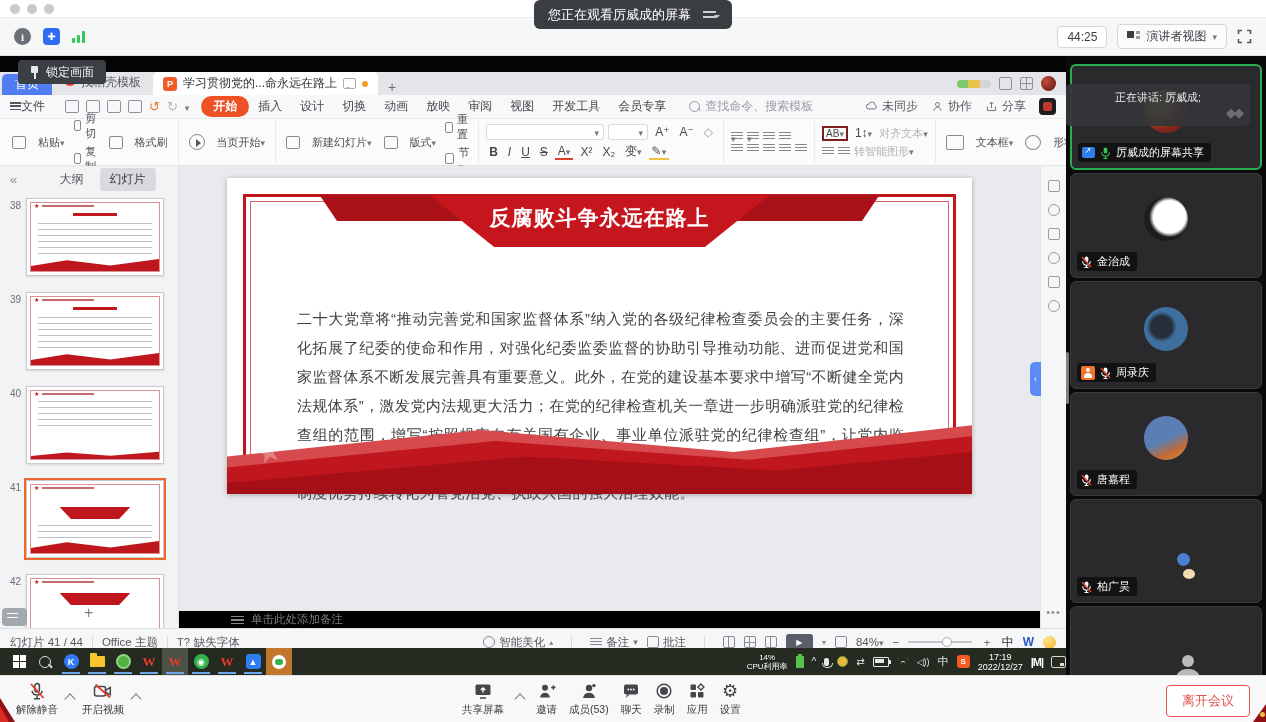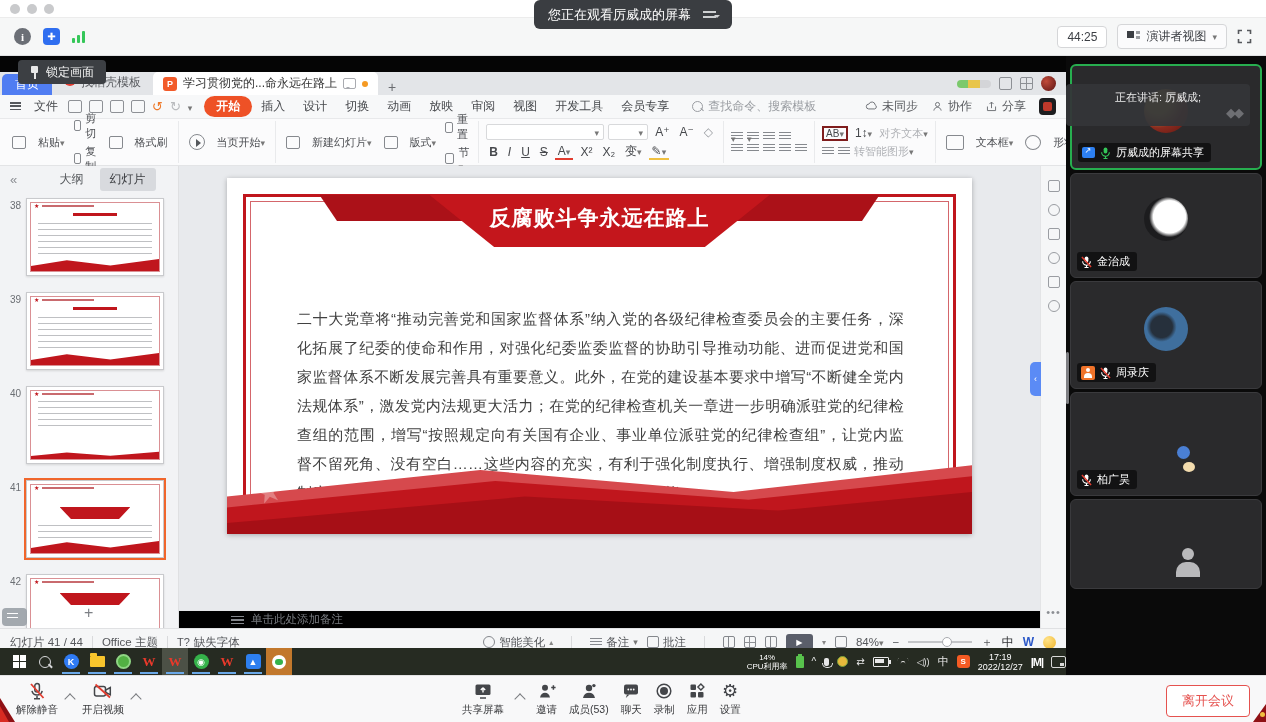--- a/index.html
+++ b/index.html
@@ -50,21 +50,21 @@
   .tab-add{font-size:14px;color:#6a6c70;padding:0 10px;}
   .tab-right{margin-left:auto;display:flex;align-items:center;gap:8px;padding-right:10px;padding-bottom:4px;}
   .segpill{width:34px;height:8px;border-radius:4px;overflow:hidden;display:flex;}
   .segpill i{flex:1;display:block;}
   .sq-ic{width:11px;height:11px;border:1px solid #8d9095;border-radius:2px;}
   .sq-ic.grid{background:linear-gradient(#8d9095,#8d9095) 50% 0/1px 100% no-repeat,linear-gradient(#8d9095,#8d9095) 0 50%/100% 1px no-repeat;}
   .mini-av{width:15px;height:15px;border-radius:50%;background:radial-gradient(circle at 35% 35%,#c24b3a,#5b1414);}
 
   
   .menubar{height:23px;background:#f7f8f9;border-bottom:1px solid #e8e9eb;display:flex;align-items:center;padding:0 10px;font-size:12px;color:#46484c;flex-shrink:0;}
-  .m-file{display:flex;align-items:center;gap:13px;margin-right:10px;}
+  .m-file{display:flex;align-items:center;gap:0;margin-right:20px;}
   .ham{width:11px;height:9px;background:repeating-linear-gradient(to bottom,#55585c 0 1.5px,transparent 1.5px 3.5px);}
   .qa{display:flex;align-items:center;gap:7px;margin-right:12px;}
   .qa-ic{width:12px;height:11px;border:1px solid #8e9196;border-radius:2px;}
   .undo{color:#ee7a2a;font-size:13px;line-height:1;}
   .redo{color:#b9bbbe;font-size:13px;line-height:1;}
   .m-item{padding:2px 9px;}
   .m-item.on{background:#ee5126;color:#fff;border-radius:11px;padding:2px 12px;font-weight:bold;}
   .m-search{display:flex;align-items:center;gap:5px;color:#9a9da2;margin-left:14px;}
   .s-ic{width:9px;height:9px;border:1.3px solid #9a9da2;border-radius:50%;position:relative;}
   .s-ic:after{content:"";position:absolute;left:7px;top:7px;width:4px;height:1.3px;background:#9a9da2;transform:rotate(45deg);}
@@ -108,21 +108,21 @@
   .t-title{position:absolute;top:14px;left:34%;width:32%;height:3px;background:#c0161d;}
   .t-lines{position:absolute;left:11px;right:11px;top:24px;height:36px;background:repeating-linear-gradient(to bottom,#bfc0c3 0 1px,transparent 1px 6px);}
   .t-ribbon{position:absolute;left:4px;right:4px;bottom:4px;height:13px;background:#c0161d;clip-path:polygon(0 62%,28% 18%,62% 58%,100% 8%,100% 100%,0 100%);}
   .t-banner{position:absolute;top:26px;left:24%;width:52%;height:12px;background:#c0161d;clip-path:polygon(0 0,100% 0,84% 100%,16% 100%);}
   .p-plus{position:absolute;bottom:6px;left:84px;font-size:16px;color:#7d8085;}
   .p-ham{position:absolute;left:2px;bottom:2px;width:25px;height:18px;background:#9ba1a8;border-radius:4px;opacity:.9;}
   .p-ham:after{content:"";position:absolute;left:5px;top:5px;width:11px;height:8px;background:repeating-linear-gradient(to bottom,#fff 0 1.5px,transparent 1.5px 4px);}
 
   .main-col{flex:1;display:flex;flex-direction:column;min-width:0;}
   .canvas{flex:1;background:#e8eaed;position:relative;overflow:hidden;}
-  .slide{position:absolute;left:48px;top:12px;width:745px;height:356px;background:#fff;box-shadow:0 1px 5px rgba(0,0,0,.28);}
+  .slide{position:absolute;left:48px;top:12px;width:745px;height:316px;background:#fff;box-shadow:0 1px 5px rgba(0,0,0,.28);}
   .bd-out{position:absolute;inset:16px;border:3px solid #c0161d;}
   .bd-in{position:absolute;inset:23px;border:1px solid #d4666b;}
   .banner{position:absolute;left:50%;top:17px;transform:translateX(-50%);width:560px;height:56px;}
   .wing{position:absolute;top:0;width:175px;height:26px;background:#ab1118;}
   .wing.l{left:0;clip-path:polygon(0 0,100% 0,100% 100%,10% 100%);}
   .wing.r{right:0;clip-path:polygon(0 0,100% 0,90% 100%,0 100%);}
   .ban-main{position:absolute;left:50%;top:0;transform:translateX(-50%);width:340px;height:52px;background:#c4161c;clip-path:polygon(0 0,100% 0,81% 100%,19% 100%);display:flex;align-items:center;justify-content:center;}
   .ban-title{color:#fff;font-weight:bold;font-size:21px;letter-spacing:1px;padding-bottom:6px;}
   .s-body{position:absolute;left:70px;right:68px;top:126px;font-size:15px;line-height:29px;color:#414141;text-align:justify;letter-spacing:.3px;}
   .ribbon-art{position:absolute;left:0;right:0;bottom:0;height:78px;overflow:hidden;}
@@ -740,20 +740,31 @@
         <span class="hand-badge"></span>
         <svg width="11" height="12" viewBox="0 0 12 13">
           <rect x="4" y="0.5" width="4" height="6.5" rx="2" fill="#fff"></rect>
           <path d="M1.8 5.8a4.2 4.2 0 0 0 8.4 0 M6 10v2.3 M3.8 12.5h4.4" fill="none" stroke="#fff" stroke-width="1.2"></path>
           <line x1="1" y1="1" x2="11" y2="12" stroke="#e23c2f" stroke-width="1.6"></line>
         </svg>
         <span>周录庆</span>
       </span>
     </div>
     <div class="tile" style="height:104px">
+      <span class="pav av4"></span>
+      <span class="ntag">
+        <svg width="11" height="12" viewBox="0 0 12 13">
+          <rect x="4" y="0.5" width="4" height="6.5" rx="2" fill="#fff"></rect>
+          <path d="M1.8 5.8a4.2 4.2 0 0 0 8.4 0 M6 10v2.3 M3.8 12.5h4.4" fill="none" stroke="#fff" stroke-width="1.2"></path>
+          <line x1="1" y1="1" x2="11" y2="12" stroke="#e23c2f" stroke-width="1.6"></line>
+        </svg>
+        <span>唐嘉程</span>
+      </span>
+    </div>
+    <div class="tile" style="height:104px">
       <span class="pav av5"></span>
       <span class="ntag">
         <svg width="11" height="12" viewBox="0 0 12 13">
           <rect x="4" y="0.5" width="4" height="6.5" rx="2" fill="#fff"></rect>
           <path d="M1.8 5.8a4.2 4.2 0 0 0 8.4 0 M6 10v2.3 M3.8 12.5h4.4" fill="none" stroke="#fff" stroke-width="1.2"></path>
           <line x1="1" y1="1" x2="11" y2="12" stroke="#e23c2f" stroke-width="1.6"></line>
         </svg>
         <span>柏广昊</span>
       </span>
     </div>

